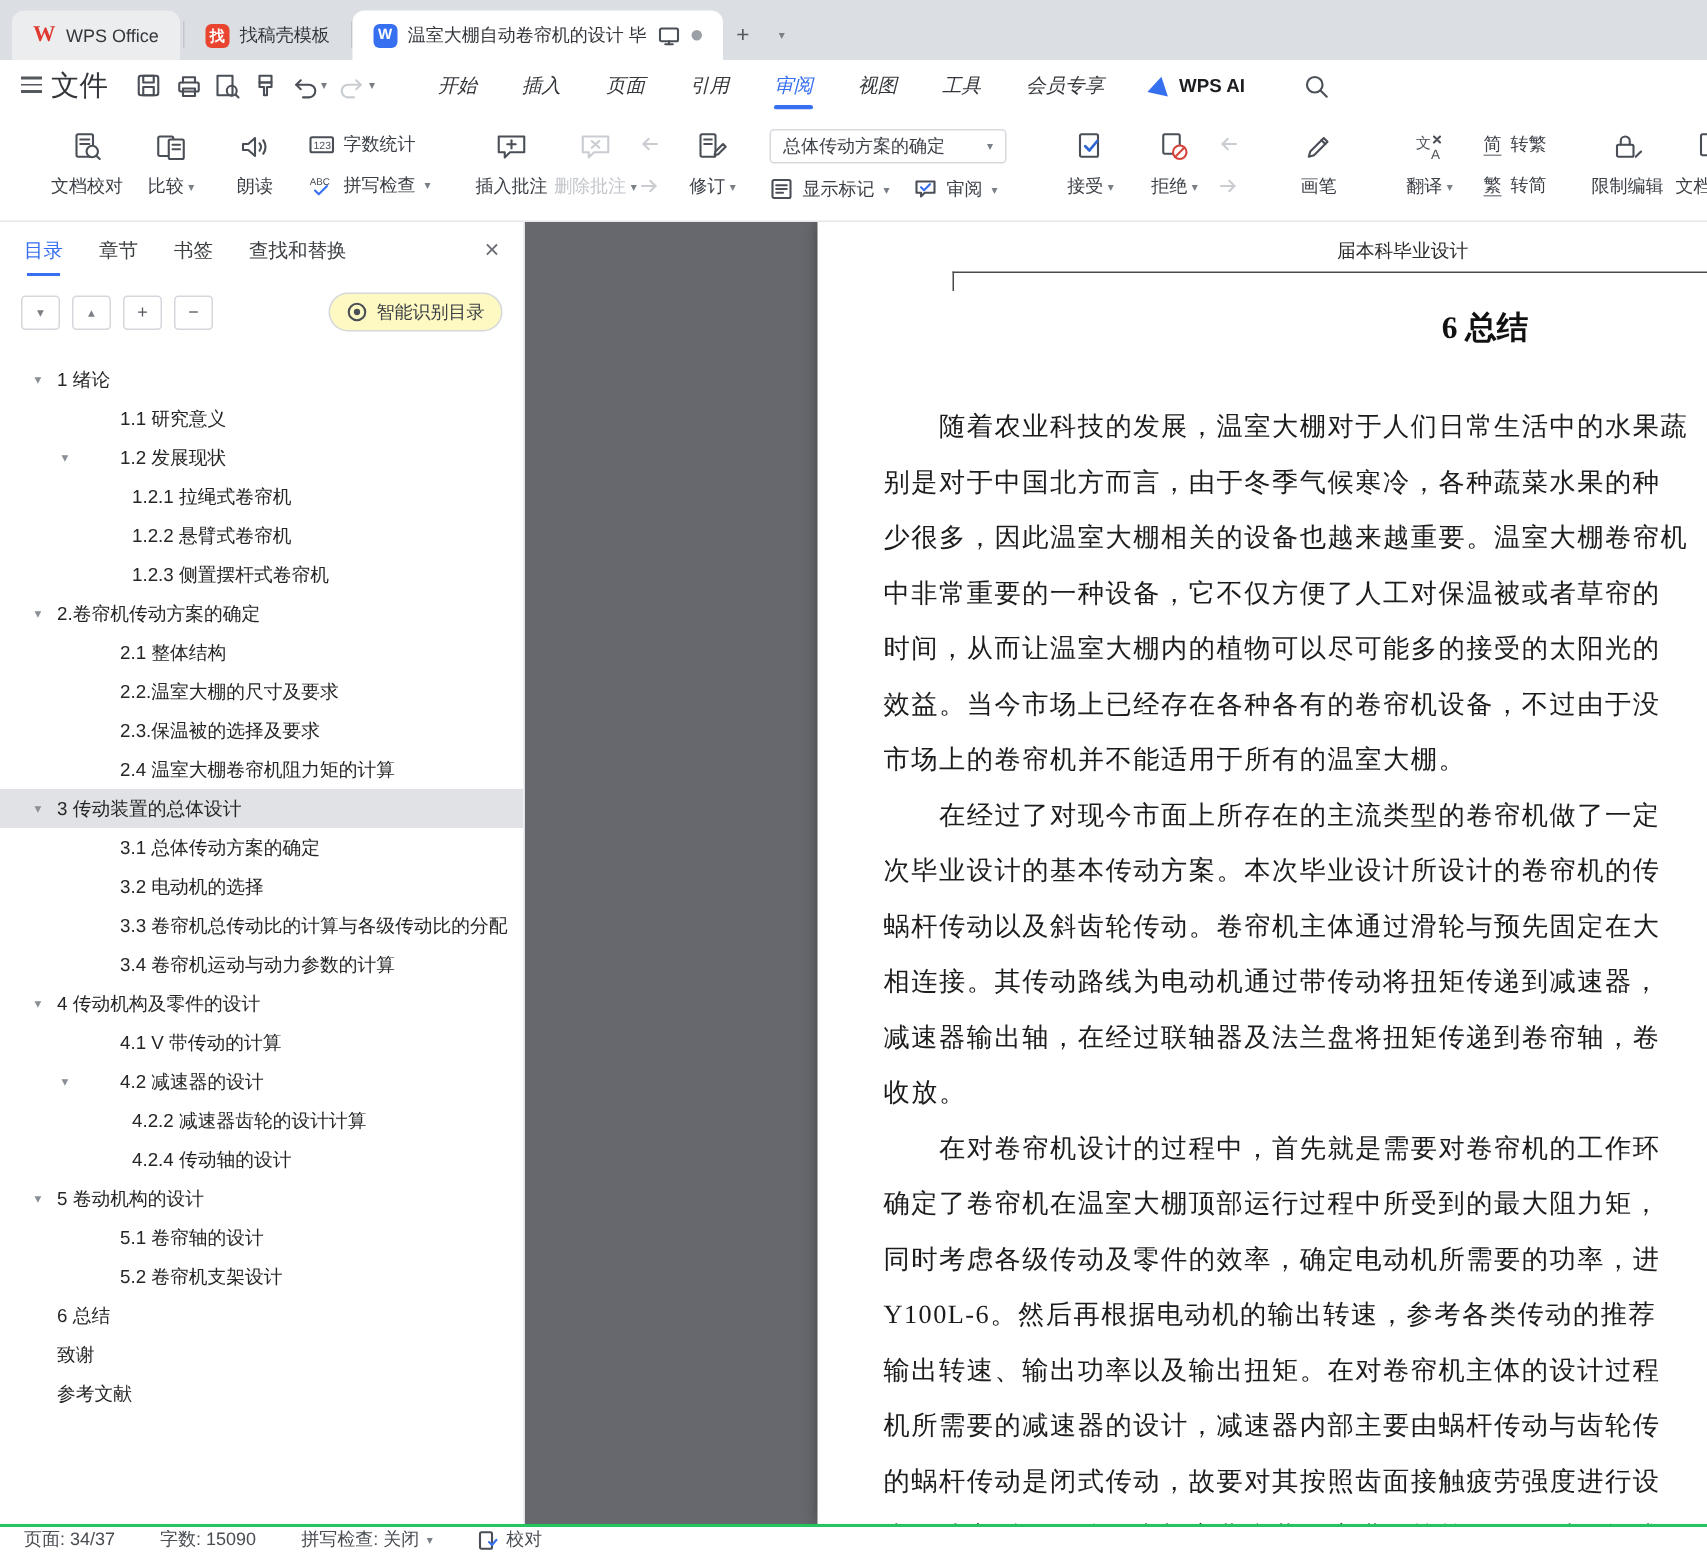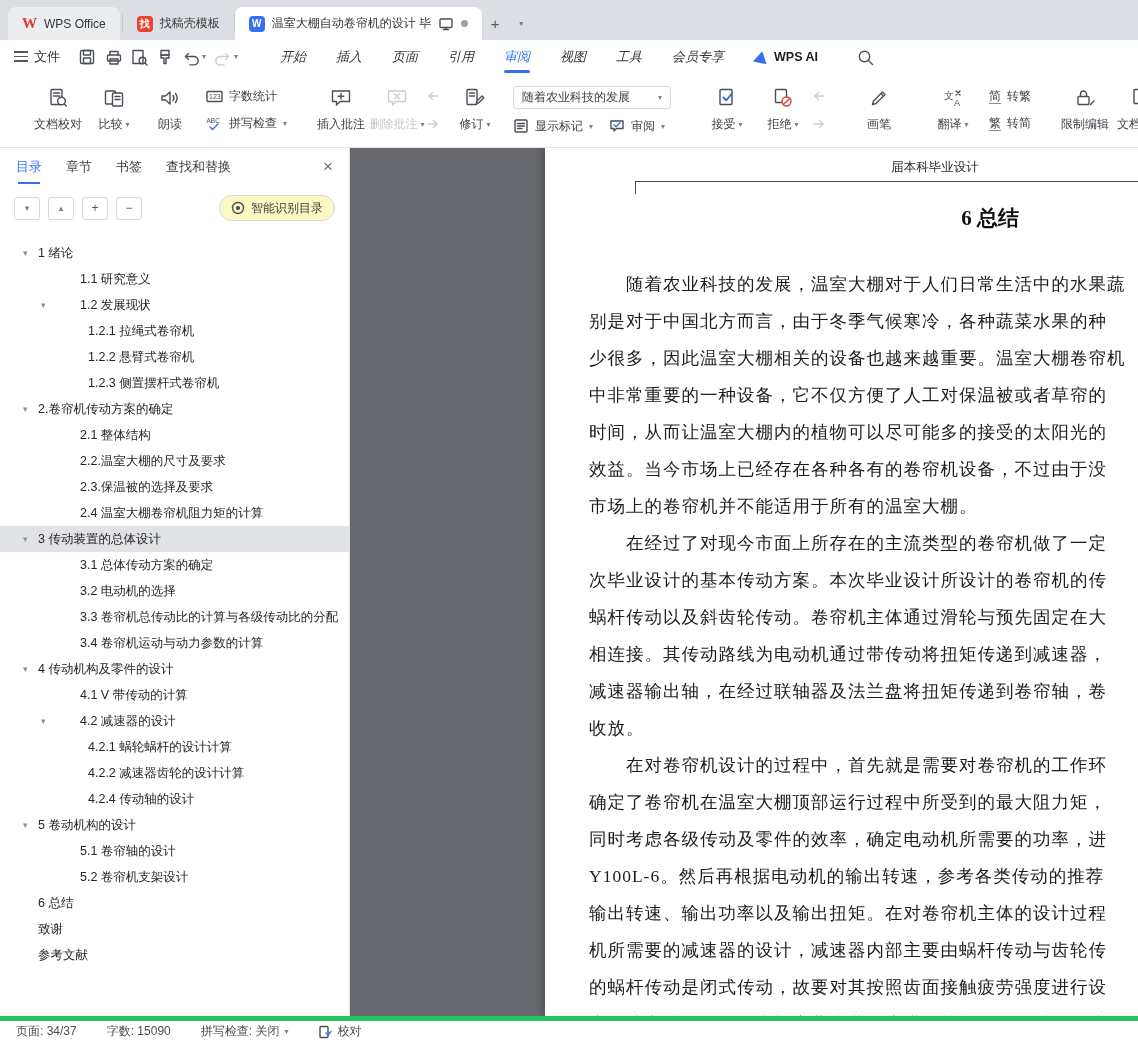--- a/index.html
+++ b/index.html
@@ -20,21 +20,21 @@
   .sq-ic{width:16px;height:16px;border-radius:4px;display:flex;align-items:center;justify-content:center;color:#fff;font-size:10px;font-weight:bold;}
   .sq-red{background:#e8442f;}
   .sq-blue{background:#3670f0;}
   .dot{width:7px;height:7px;border-radius:50%;background:#9aa0a6;}
   .tbtn{width:26px;height:26px;display:flex;align-items:center;justify-content:center;color:#55595f;font-size:15px;margin-bottom:4px;}
 
   
   .menubar{position:absolute;top:40px;left:0;right:0;height:33px;background:#fff;display:flex;align-items:center;padding:0 14px;}
   .hamb{width:14px;display:flex;flex-direction:column;gap:3px;margin-right:6px;}
   .hamb i{height:1.6px;background:#55595f;display:block;}
-  .file-lbl{font-size:13px;color:#33363b;margin-right:14px;font-family:Liberation Serif, serif;}
+  .file-lbl{font-size:19px;color:#33363b;margin-right:14px;font-family:Liberation Serif, serif;}
   .mico{width:26px;height:24px;display:flex;align-items:center;justify-content:center;}
   .mcaret{font-size:8px;color:#7a7f86;margin:0 4px 0 -2px;}
   .mtabs{display:flex;align-items:center;gap:30px;margin-left:38px;font-size:13px;color:#33363b;height:33px;}
   .mtab{height:33px;display:flex;align-items:center;position:relative;cursor:default;font-style:italic;}
   .mtab.active{color:var(--accent);}
   .mtab.active::after{content:"";position:absolute;left:50%;transform:translateX(-50%);bottom:0;width:26px;height:3px;background:var(--accent);border-radius:2px;}
   .wpsai{display:flex;align-items:center;gap:6px;margin-left:30px;font-weight:bold;font-size:12.5px;color:#1c1e21;}
   .ai-tri{width:0;height:0;border-left:7px solid transparent;border-right:7px solid transparent;border-bottom:12px solid var(--accent);transform:rotate(12deg);}
   .msearch{margin-left:34px;}
 
@@ -77,21 +77,21 @@
   .page{position:absolute;left:195px;top:0;width:890px;height:100%;background:#fff;box-shadow:0 0 10px rgba(0,0,0,.4);}
   .page-header{position:absolute;top:11px;left:0;width:100%;text-align:center;transform:translateX(-55px);font-family:"Liberation Serif",serif;font-size:12.5px;color:#2b2b2b;}
   .header-rule{position:absolute;top:33px;left:90px;right:0;border-top:1px solid #4a4a4a;}
   .header-tick{position:absolute;top:33px;left:90px;height:13px;border-left:1px solid #4a4a4a;}
   .doc-title{position:absolute;top:56px;left:0;width:100%;text-align:center;font-family:"Liberation Serif",serif;font-size:21px;font-weight:bold;color:#111;}
   .doc-body{position:absolute;top:118px;left:44px;width:1200px;font-family:"Liberation Serif",serif;font-size:17.5px;line-height:37px;color:#1c1c1c;}
   .line{white-space:pre;letter-spacing:1px;}
   .line.first{text-indent:37px;}
 
   
-  .statusbar{position:absolute;left:0;right:0;bottom:0;height:24px;background:#fff;border-top:5px solid #22c55e;display:flex;align-items:flex-end;gap:30px;padding:0 16px;font-size:12px;color:#494d52;}
+  .statusbar{position:absolute;left:0;right:0;bottom:0;height:24px;background:#fff;border-top:2px solid #22c55e;display:flex;align-items:flex-start;gap:30px;padding:0 16px;font-size:12px;color:#494d52;}
   .sb-item{display:flex;align-items:center;gap:5px;white-space:nowrap;}
 </style>
 </head>
 <body>
 
 <div class="tabbar">
   <div class="tab home">
     <span class="wlogo">W</span>
     <span>WPS Office</span>
   </div>
@@ -308,21 +308,21 @@
         <path d="M13 14 l5-5 1.8 1.8 -5 5 -2.4 .6 z" fill="#fff"></path>
       </svg>
     <span class="rlabel">
         <span>修订</span>
         <span class="caret">▾</span>
       </span>
   </div>
 
   <div class="rgroup-markup">
     <div class="selbox">
-      <span>随着农业科技的发展</span>
+      <span>总体传动方案的确定</span>
         <span class="caret">▾</span>
     </div>
     <div style="display:flex;gap:16px;">
       <div class="rrow">
         <svg class="ic" width="16" height="16" viewBox="0 0 16 16">
             <rect x="2" y="2" width="12" height="12" rx="1"></rect>
             <line x1="4.5" y1="5.5" x2="11.5" y2="5.5"></line>
             <line x1="4.5" y1="8" x2="11.5" y2="8"></line>
             <line x1="4.5" y1="10.5" x2="9" y2="10.5"></line>
           </svg>
@@ -528,23 +528,20 @@
       <div class="toc-row l1">
         <span class="tri">▾</span>
         <span>4 传动机构及零件的设计</span>
       </div>
       <div class="toc-row l2">
         <span>4.1 V 带传动的计算</span>
       </div>
       <div class="toc-row l2">
         <span class="tri">▾</span>
         <span>4.2 减速器的设计</span>
-      </div>
-      <div class="toc-row l3">
-        <span>4.2.1 蜗轮蜗杆的设计计算</span>
       </div>
       <div class="toc-row l3">
         <span>4.2.2 减速器齿轮的设计计算</span>
       </div>
       <div class="toc-row l3">
         <span>4.2.4 传动轴的设计</span>
       </div>
       <div class="toc-row l1">
         <span class="tri">▾</span>
         <span>5 卷动机构的设计</span>

